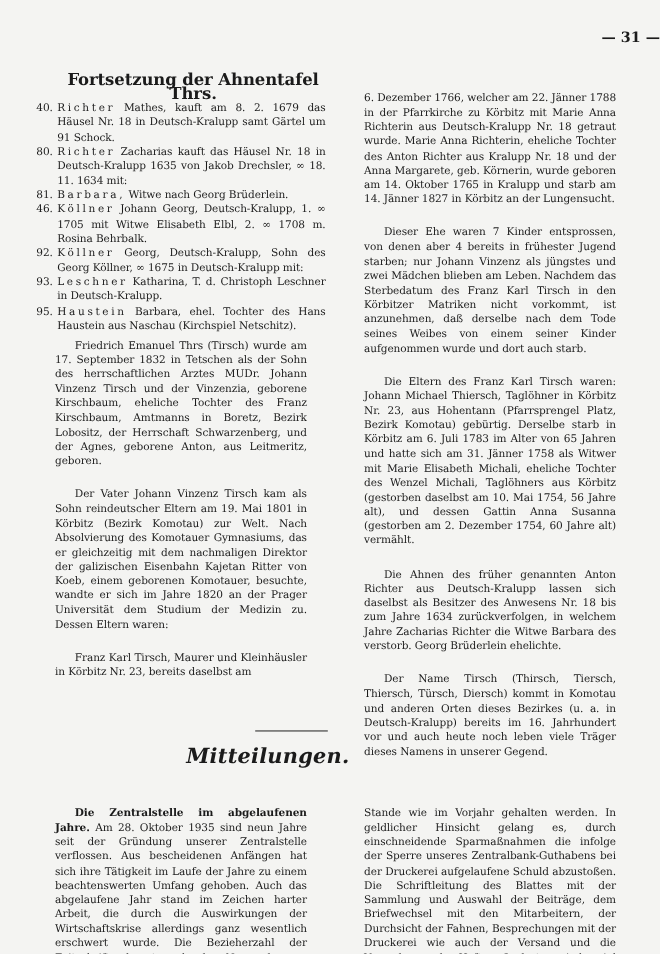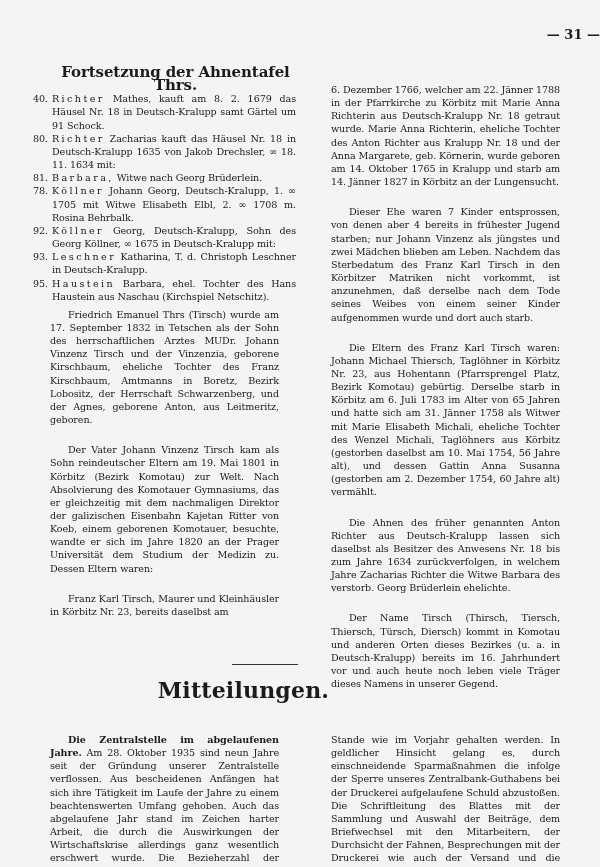--- a/index.html
+++ b/index.html
@@ -33,22 +33,23 @@
   .entry .txt { flex: 1; text-align: justify; }
   .sp { letter-spacing: 2.4px; }
   p { margin: 17px; text-indent: 18px; }
   p.gap { margin-top: 5px; }
   .rule-short {
     position: absolute; left: 232px; top: 664px; width: 66px; height: 1px;
     background: #333;
   }
   .section-title {
     position: absolute; top: 677px; left: 0; width: 487px;
-    text-align: center; font-size: 22px; font-weight: bold;
+    text-align: center; font-size: 19px; font-weight: bold;
     letter-spacing: 0.2px;
+    font-style: italic;
   }
   .subhead { font-weight: bold; }
 </style>
 </head>
 <body>
 
 <div class="page-number">— 31 —</div>
 
 <div class="col col-left">
   <div class="heading-cont">Fortsetzung der Ahnentafel Thrs.</div>
@@ -59,21 +60,21 @@
   </div>
   <div class="entry">
     <span class="num">80.</span>
     <span class="txt"><span class="sp">Richter</span><span> Zacharias kauft das Häusel Nr. 18 in Deutsch-Kralupp 1635 von Jakob Drechsler, ∞ 18. 11. 1634 mit:</span></span>
   </div>
   <div class="entry">
     <span class="num">81.</span>
     <span class="txt"><span class="sp">Barbara,</span><span> Witwe nach Georg Brüderlein.</span></span>
   </div>
   <div class="entry">
-    <span class="num">78.</span>
+    <span class="num">46.</span>
     <span class="txt"><span class="sp">Köllner</span><span> Johann Georg, Deutsch-Kralupp, 1. ∞ 1705 mit Witwe Elisabeth Elbl, 2. ∞ 1708 m. Rosina Behrbalk.</span></span>
   </div>
   <div class="entry">
     <span class="num">92.</span>
     <span class="txt"><span class="sp">Köllner</span><span> Georg, Deutsch-Kralupp, Sohn des Georg Köllner, ∞ 1675 in Deutsch-Kralupp mit:</span></span>
   </div>
   <div class="entry">
     <span class="num">93.</span>
     <span class="txt"><span class="sp">Leschner</span><span> Katharina, T. d. Christoph Leschner in Deutsch-Kralupp.</span></span>
   </div>

